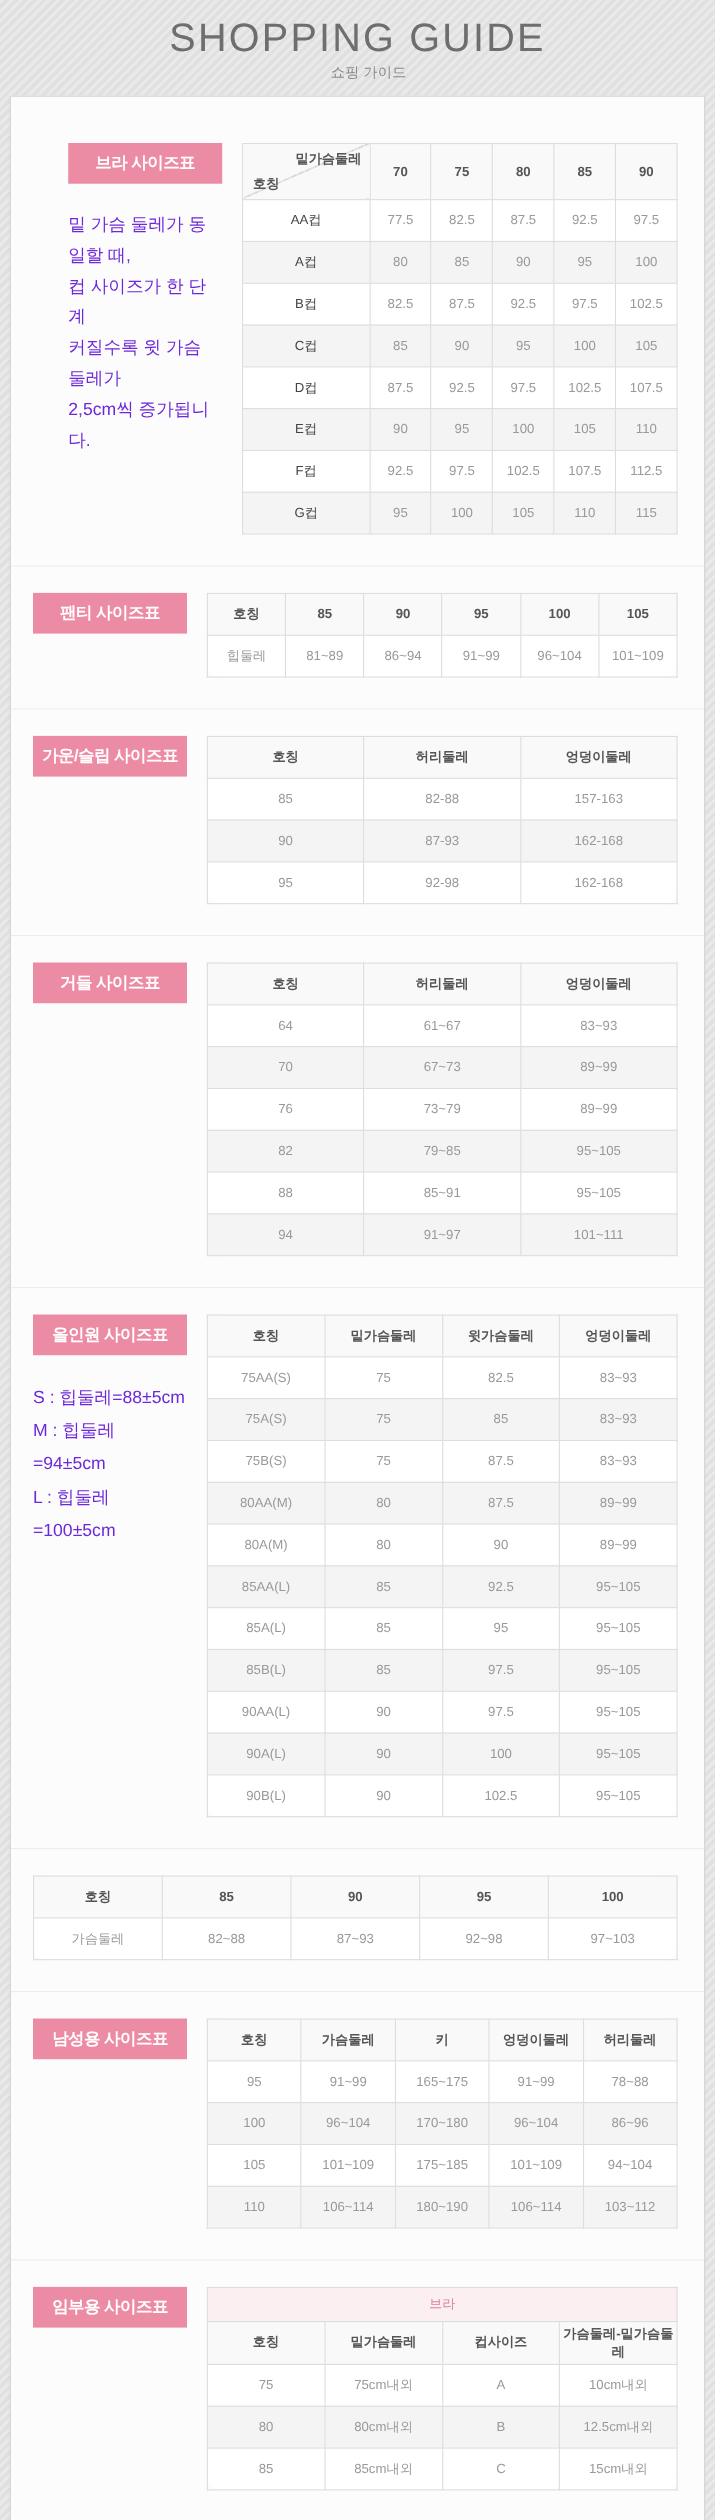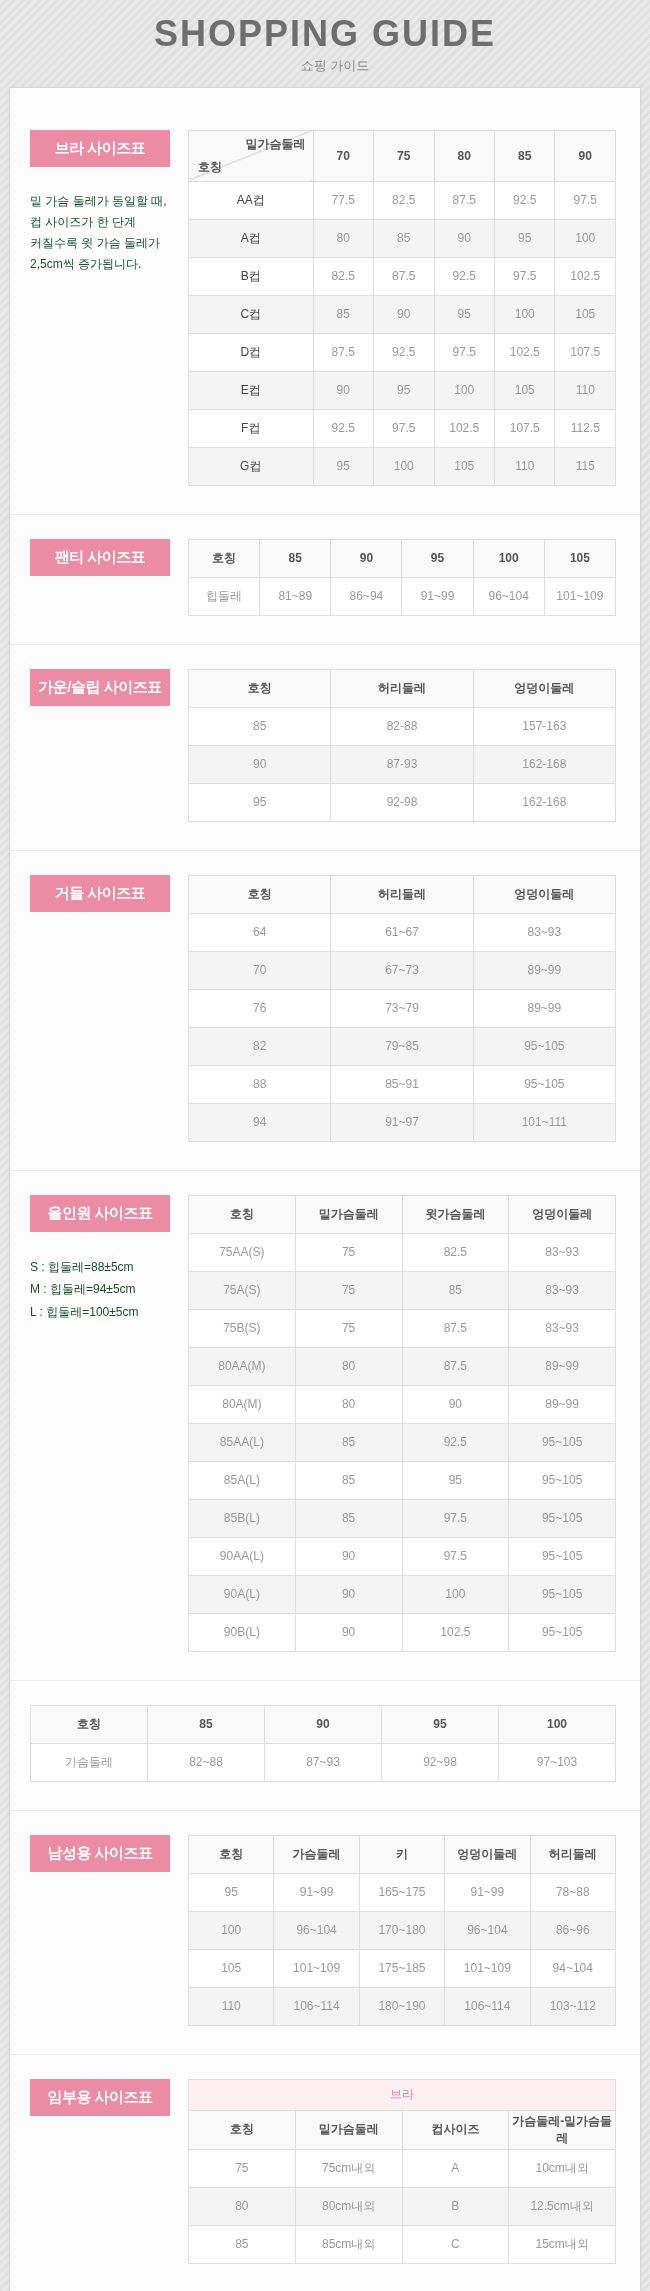--- a/index.html
+++ b/index.html
@@ -7,40 +7,40 @@
     width:650px;
     background:#e3e3e3;
     background-image:repeating-linear-gradient(135deg, #e9e9e9 0px, #e9e9e9 3px, #e0e0e0 3px, #e0e0e0 6px);
     font-family:"Liberation Sans","DejaVu Sans",sans-serif;
     -webkit-font-smoothing:antialiased;
   }
   .page { width:650px; }
 
   
   .top-header { text-align:center; padding:14px 0 12px; }
-  .top-title { font-size:36px; font-weight:bold; color:#6e6e6e; letter-spacing:2px; line-height:1.1; }
+  .top-title { font-size:36px; font-weight:normal; color:#6e6e6e; letter-spacing:2px; line-height:1.1; }
   .top-subtitle { font-size:13px; color:#8a8a8a; margin-top:3px;padding-left:20px; }
 
   
   .panel {
     margin:0 9px 8px;
     background:#fcfcfc;
     border:1px solid #d6d6d6;
     box-shadow:0 0 3px rgba(0,0,0,0.06);
   }
 
   .section { display:flex; padding:24px 24px 28px 20px; border-top:1px solid #ededed; }
-  .section.first { border-top:none; padding-top:42px; }
+  .section.first { border-top:none; padding-top:42px;margin-left:32px; }
 
   .side { width:158px; flex-shrink:0; padding-right:18px; box-sizing:border-box; }
   .badge {
     background:#ec8ba4; color:#ffffff; font-weight:bold; font-size:15px;
     text-align:center; padding:9px 2px; letter-spacing:-0.5px;
   }
-  .side-note { margin-top:24px; font-size:12px; color:#14532d; line-height:1.75; white-space:pre-line; }
+  .side-note { margin-top:24px; font-size:16px; color:#6d28d9; line-height:1.75; white-space:pre-line; }
   .side-note.sml { line-height:1.9; }
 
   .content { flex:1; min-width:0; }
 
   table { width:100%; border-collapse:collapse; table-layout:fixed; font-size:12px; color:#999; background:#fff;border-radius:13px; }
   th, td { border:1px solid #ddd; text-align:center; padding:2px; height:33px; font-weight:normal; }
   thead th { background:#f9f9f9; color:#555; font-weight:bold; }
   tbody tr:nth-child(even) td { background:#f4f4f4; }
   td.rowlabel { color:#444; font-weight:normal; }
   tr.subhead td { background:#fbeff2; color:#dd8298; height:26px;margin-top:40px; }

